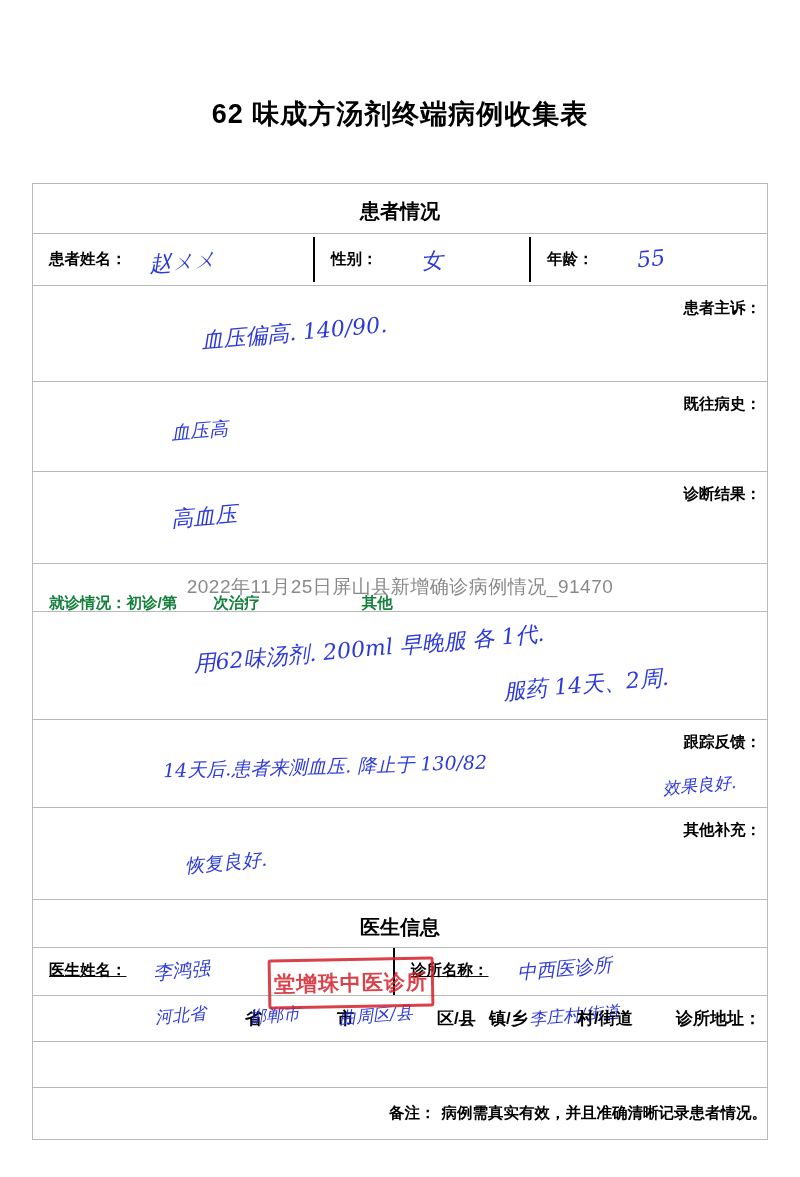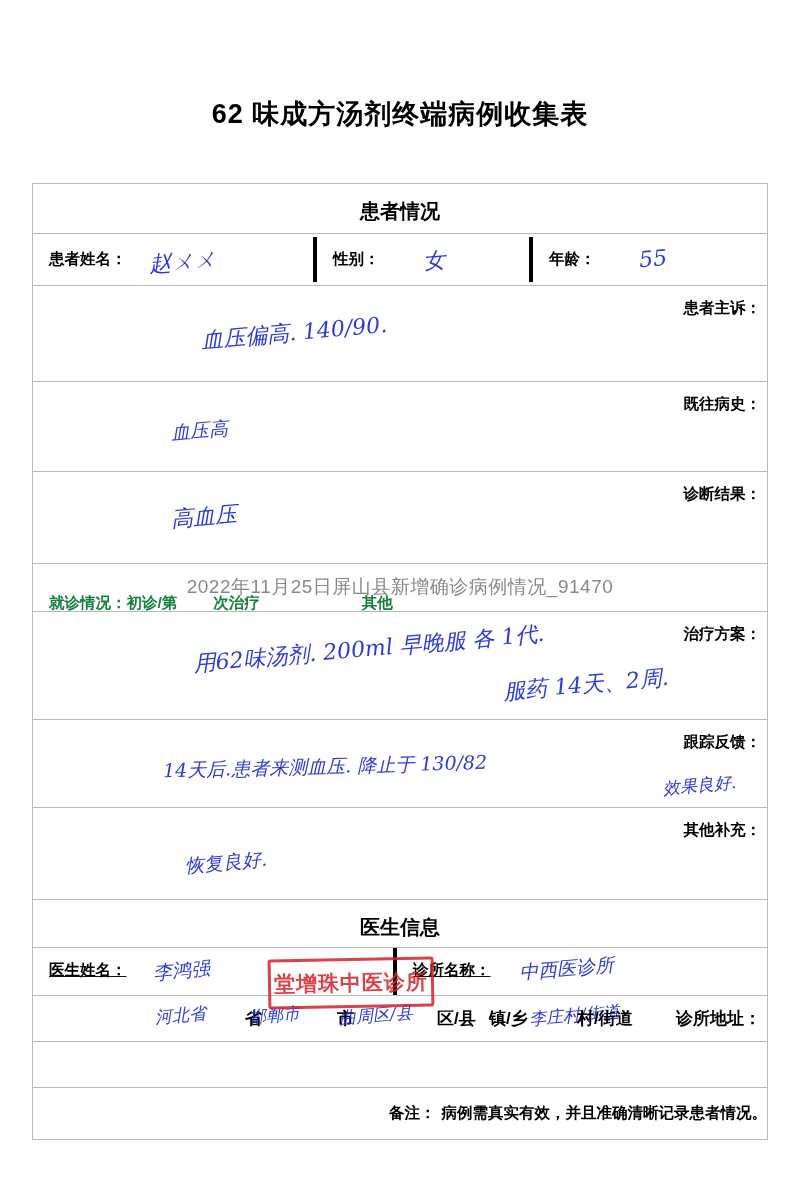--- a/index.html
+++ b/index.html
@@ -49,21 +49,21 @@
     padding: 14px 0 13px;
     width: 100%;
     color: #000;
   }
   .cell {
     position: relative;
     padding: 0;
     display: flex;
     align-items: flex-start;
   }
-  .cell + .cell { border-left: 4px solid #000000; }
+  .cell + .cell { border-left: 2px solid #000000; }
   .lbl {
     font-size: 15.5px;
     font-weight: bold;
     color: #000;
     white-space: nowrap;
     padding: 13px 6px 13px 16px;
     line-height: 1.2;
   }
   .lbl.small { font-size: 17px; }
   .hand {
@@ -208,21 +208,20 @@
     <div class="row r-visit">
       <div class="cell c-full">
         <div class="visit-line">
           <span>就诊情况：</span><span class="visit-opt">初诊/第</span><span class="visit-blank"></span><span class="visit-opt">次治疗</span><span class="visit-other">其他</span>
         </div>
       </div>
     </div>
 
     <div class="row r-treatment">
       <div class="cell c-full">
-        <span class="lbl">治疗方案：</span>
         <span class="hand r2 big" style="left:160px; top:22px;">用62味汤剂. 200ml 早晚服 各 1代.</span>
         <span class="hand r2 big" style="left:470px; top:58px;">服药 14天、2周.</span>
       </div>
     </div>
 
     <div class="row r-followup">
       <div class="cell c-full">
         <span class="lbl">跟踪反馈：</span>
         <span class="hand r1" style="left:130px; top:34px;">14天后.患者来测血压. 降止于 130/82</span>
         <span class="hand r2 sm" style="left:630px; top:54px;">效果良好.</span>

